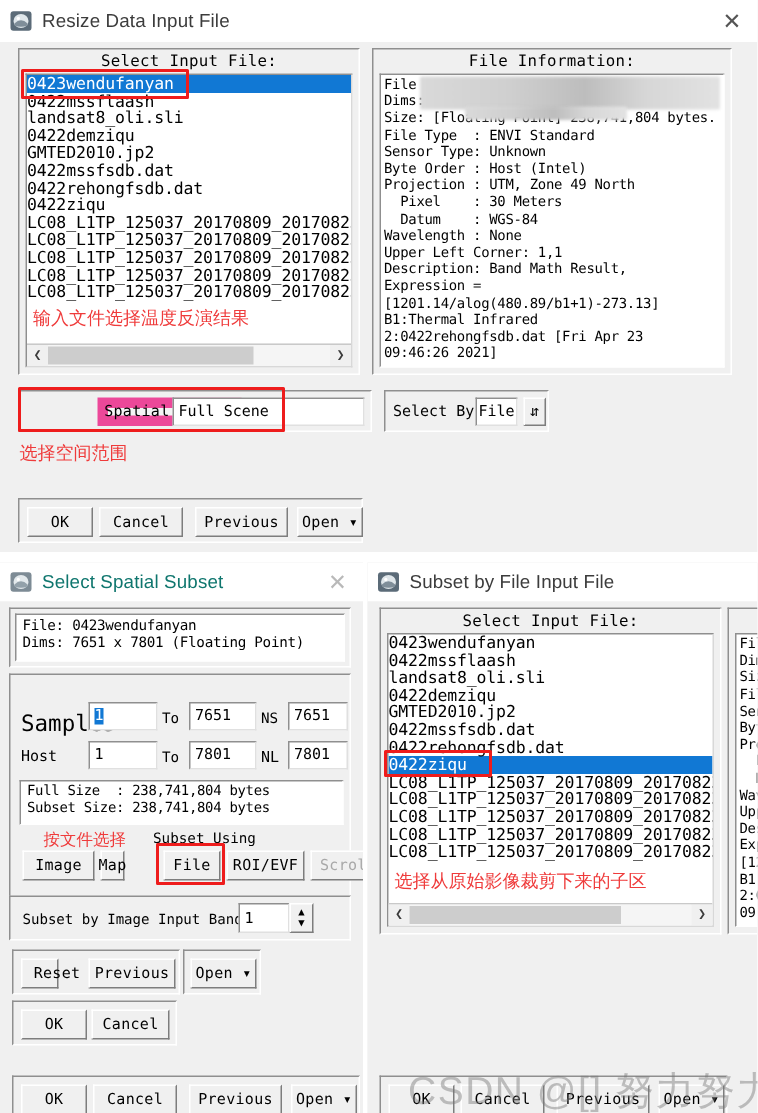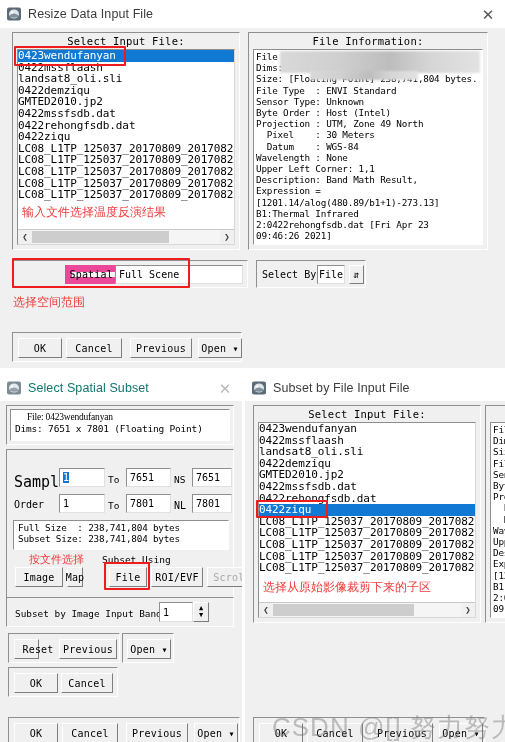--- a/index.html
+++ b/index.html
@@ -344,37 +344,37 @@
         </svg>
       </span>
       <span class="title-text dim">Select Spatial Subset</span>
       <span class="close-x dim">✕</span>
     </div>
 
     <div class="win-body envi" style="top:26px; height:341px;">
 
       <div class="grp" style="left:6px; top:4px; width:228px; height:40px;">
         <div class="sunken" style="position:absolute; left:3px; top:3px; right:3px; bottom:3px;">
-          <div class="info-text" style="padding:2px 0 0 16px; font-size:9.5px;font-family:Liberation Serif, serif;">File: 0423wendufanyan</div>
+          <div class="info-text" style="padding:2px 0 0 4px; font-size:9.5px;">File: 0423wendufanyan</div>
           <div class="info-text" style="padding:0 0 0 4px; font-size:9.5px;">Dims: 7651 x 7801 (Floating Point)</div>
         </div>
       </div>
 
       <div class="grp" style="left:6px; top:48px; width:228px; height:152px;">
 
         <div style="position:absolute; left:7px; top:23px; font-size:15px; font-family:'DejaVu Sans Mono','Liberation Mono',monospace;">Samples</div>
         <div class="tfield" style="position:absolute; left:52px; top:18px; width:46px; height:19px;">
           <span class="hl">1</span>
         </div>
         <div style="position:absolute; left:101px; top:24px; font-size:9.5px; font-family:'DejaVu Sans Mono','Liberation Mono',monospace;">To</div>
         <div class="tfield" style="position:absolute; left:119px; top:18px; width:45px; height:19px;">7651</div>
         <div style="position:absolute; left:167px; top:24px; font-size:9.5px; font-family:'DejaVu Sans Mono','Liberation Mono',monospace;">NS</div>
         <div class="tfield" style="position:absolute; left:185px; top:18px; width:40px; height:19px;">7651</div>
 
-        <div style="position:absolute; left:7px; top:49px; font-size:10px; font-family:'DejaVu Sans Mono','Liberation Mono',monospace;">Order</div>
+        <div style="position:absolute; left:7px; top:49px; font-size:10px; font-family:'DejaVu Sans Mono','Liberation Mono',monospace;">Host</div>
         <div class="tfield" style="position:absolute; left:52px; top:44px; width:46px; height:19px;">1</div>
         <div style="position:absolute; left:101px; top:50px; font-size:9.5px; font-family:'DejaVu Sans Mono','Liberation Mono',monospace;">To</div>
         <div class="tfield" style="position:absolute; left:119px; top:44px; width:45px; height:19px;">7801</div>
         <div style="position:absolute; left:167px; top:50px; font-size:10px; font-family:'DejaVu Sans Mono','Liberation Mono',monospace;">NL</div>
         <div class="tfield" style="position:absolute; left:185px; top:44px; width:40px; height:19px;">7801</div>
 
         <div class="sunken" style="position:absolute; left:6px; top:70px; width:216px; height:30px;">
           <div class="info-text" style="padding:1px 0 0 4px; font-size:9.3px;">Full Size  : 238,741,804 bytes</div>
           <div class="info-text" style="padding:0 0 0 4px; font-size:9.3px;">Subset Size: 238,741,804 bytes</div>
         </div>

